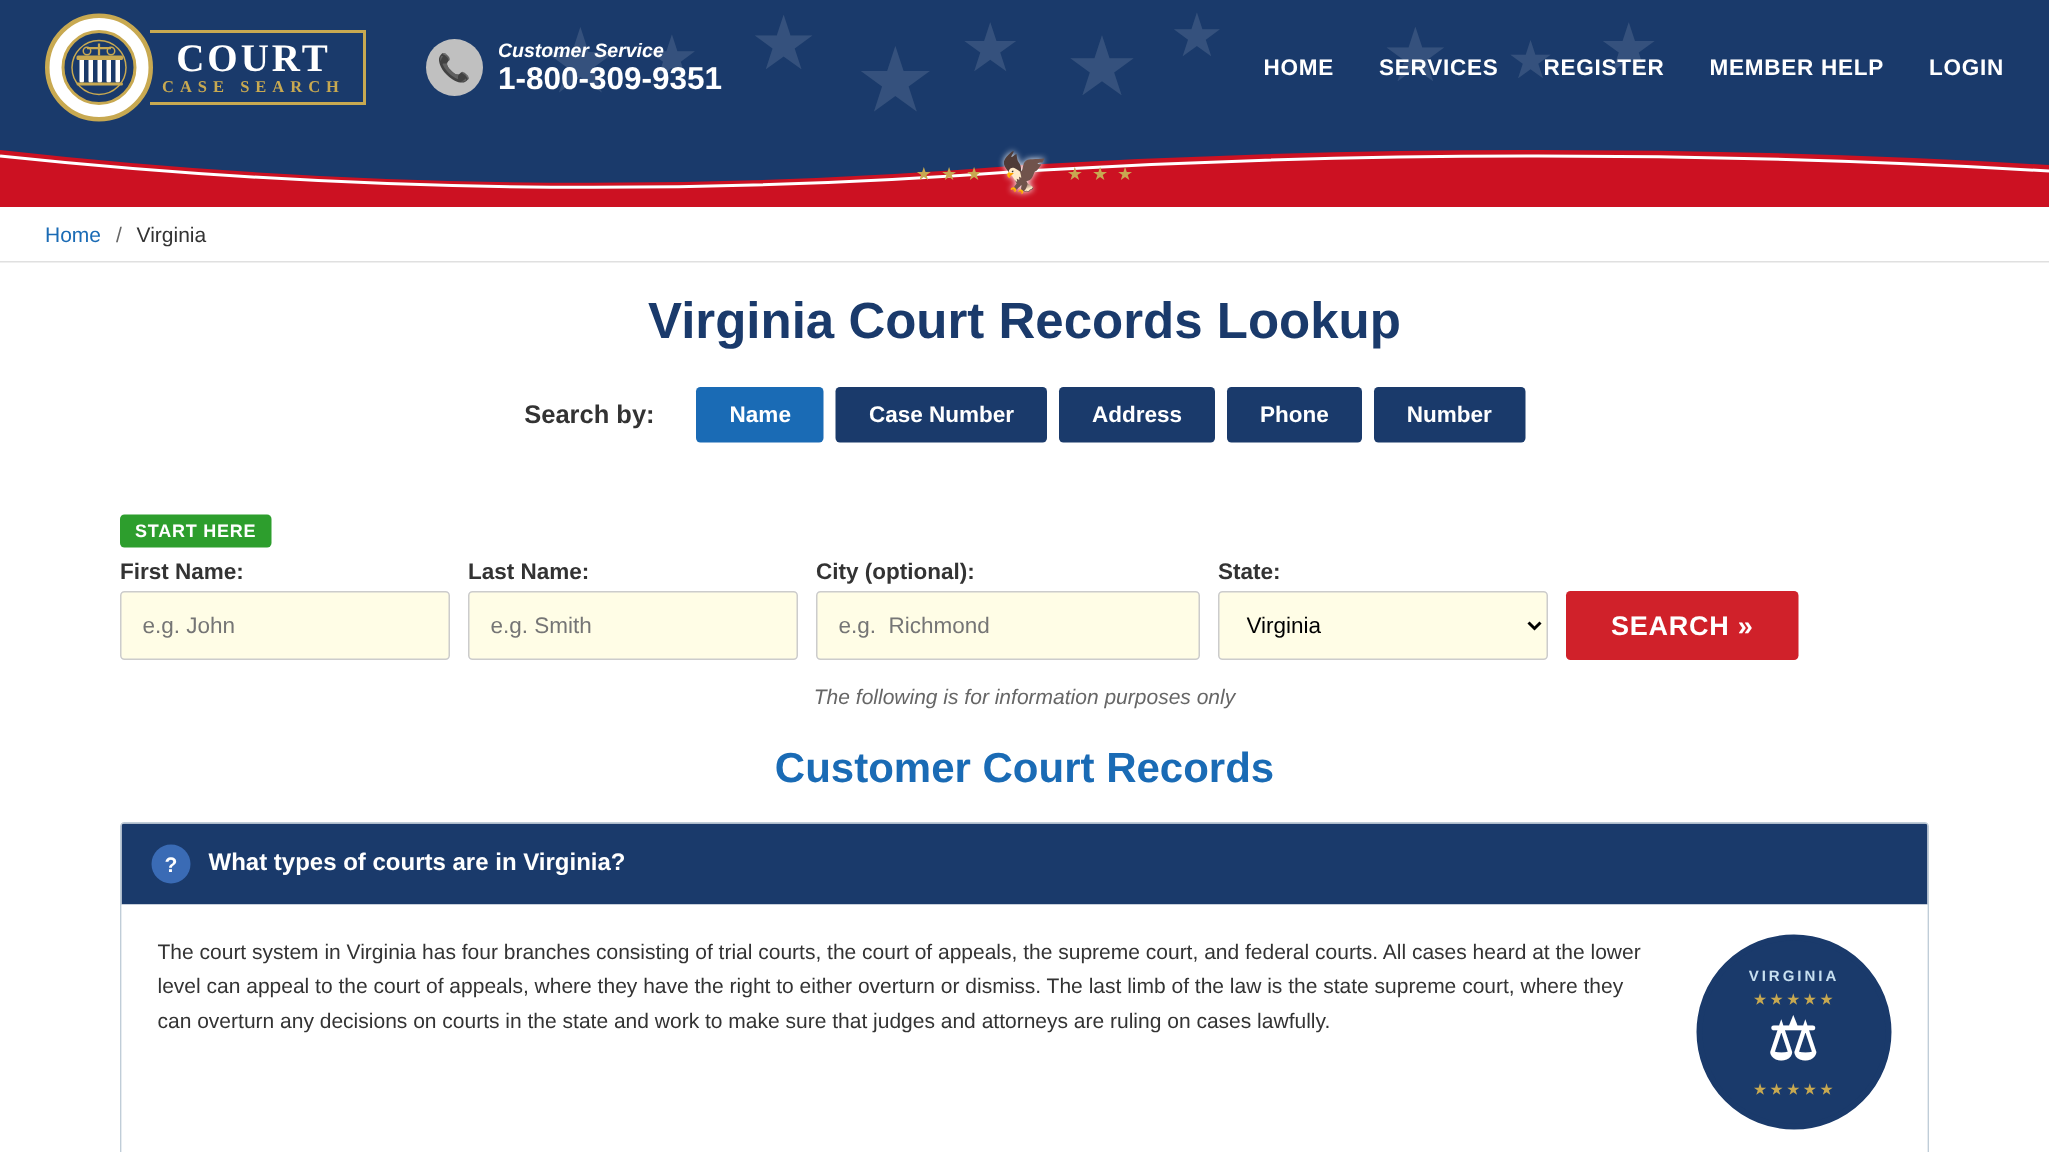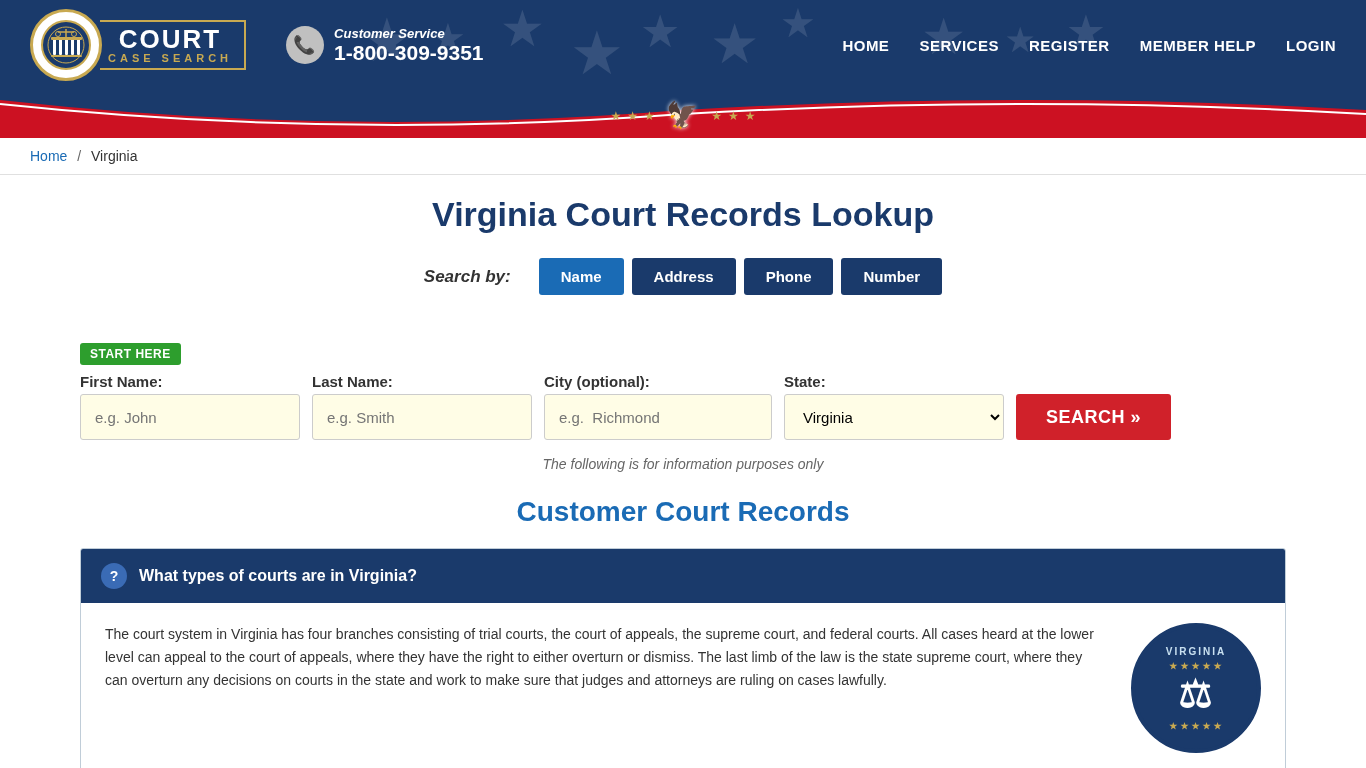--- a/index.html
+++ b/index.html
@@ -17,20 +17,21 @@
     }
     .header-left {
       display: flex;
       align-items: center;
       gap: 0;
     }
     .logo-wrap {
       display: flex;
       align-items: center;
       gap: 0;
+      font-family: Liberation Serif, serif;
     }
     .logo-circle {
       width: 72px;
       height: 72px;
       border-radius: 50%;
       background: #fff;
       display: flex;
       align-items: center;
       justify-content: center;
       border: 3px solid #c8a951;
@@ -140,21 +141,20 @@
     .search-by-row {
       display: flex;
       align-items: center;
       justify-content: center;
       gap: 8px;
       margin-bottom: 16px;
     }
     .search-by-label {
       font-size: 17px;
       font-weight: bold;
-      font-style: italic;
       color: #333;
       margin-right: 20px;
     }
     .tab-btn {
       padding: 10px 22px;
       font-size: 15px;
       font-weight: bold;
       border: none;
       cursor: pointer;
       border-radius: 3px;
@@ -201,21 +201,21 @@
     }
     .form-field input, .form-field select {
       border: 1px solid #ccc;
       background: #fffde6;
       padding: 10px 14px;
       font-size: 15px;
       border-radius: 3px;
       height: 46px;
     }
     .form-field input { width: 220px; }
-    .form-field.city-field input { width: 228px; }
+    .form-field.city-field input { width: 256px; }
     .form-field.state-field select { width: 220px; }
     .search-btn {
       background: #d0212a;
       color: #fff;
       font-size: 18px;
       font-weight: 900;
       border: none;
       padding: 10px 30px;
       border-radius: 3px;
       cursor: pointer;
@@ -427,20 +427,21 @@
 </div>
 
 <main class="main-content">
 
   <h1 class="page-title">Virginia Court Records Lookup</h1>
 
   
   <div class="search-by-row">
     <span class="search-by-label">Search by:</span>
     <button class="tab-btn active">Name</button>
+    <button class="tab-btn inactive">Case Number</button>
     <button class="tab-btn inactive">Address</button>
     <button class="tab-btn inactive">Phone</button>
     <button class="tab-btn inactive">Number</button>
   </div>
 
   
   <div class="start-here-badge">START HERE</div>
 
   
   <div class="search-form-row">

